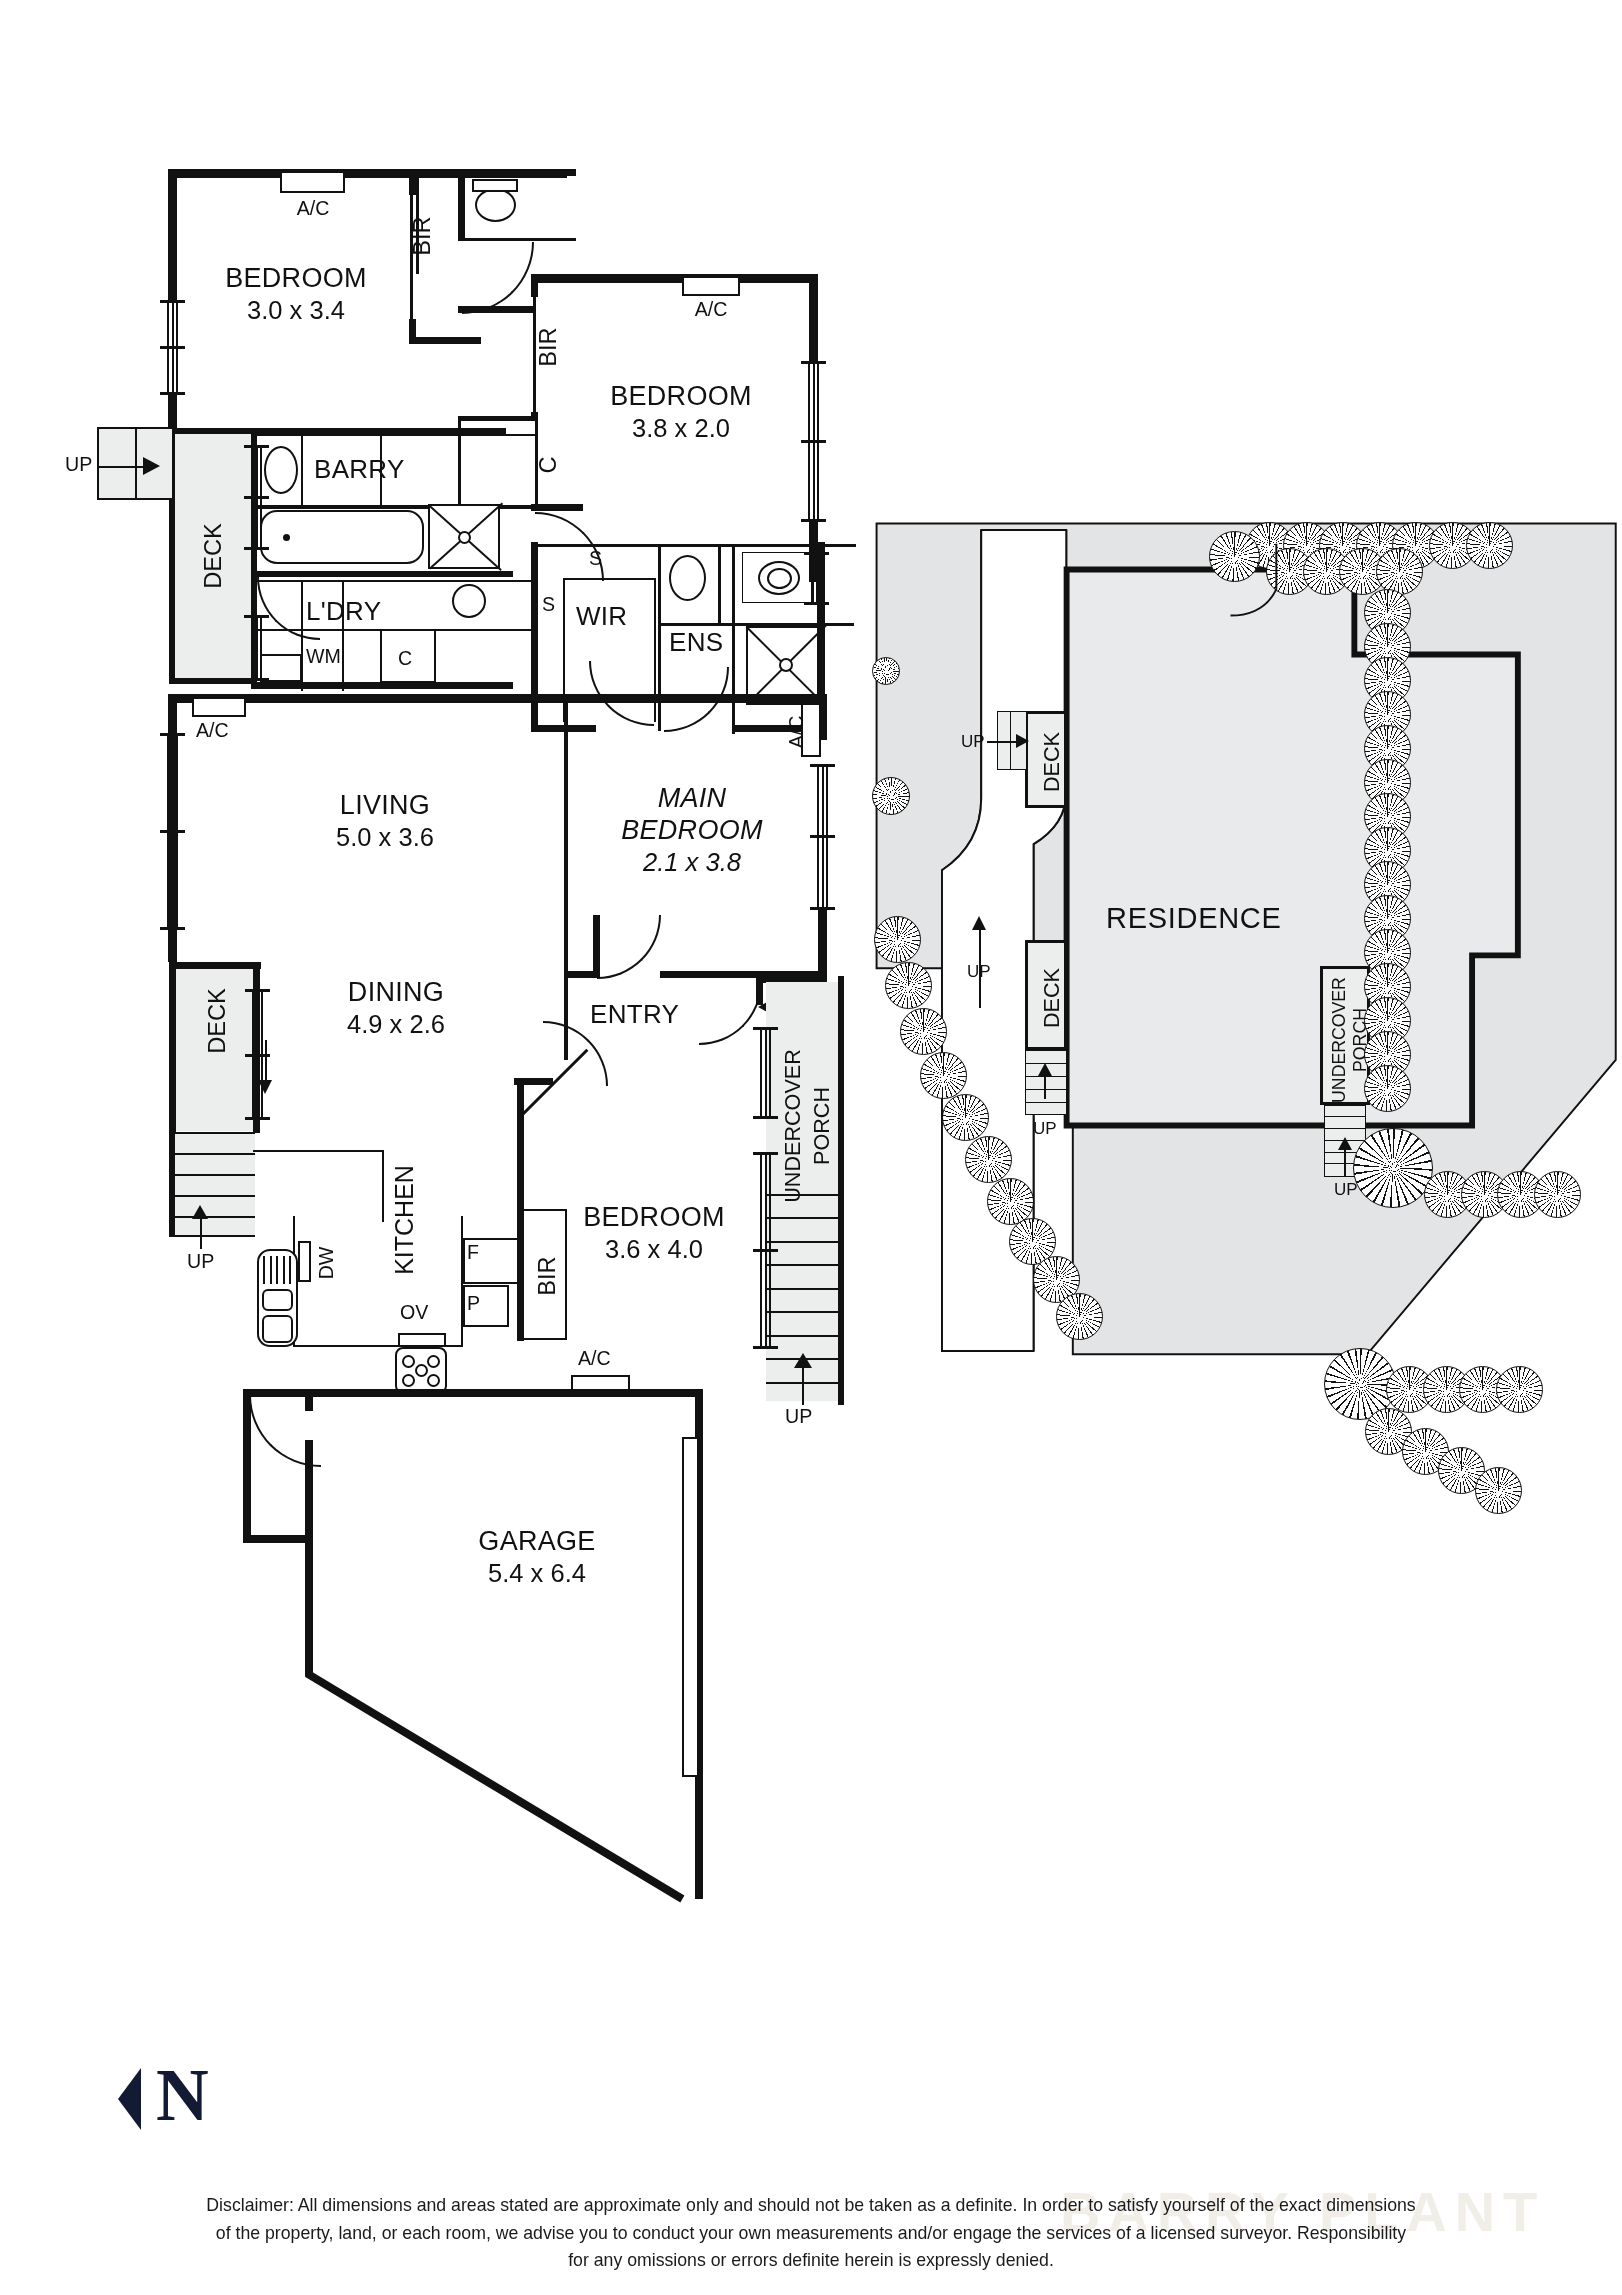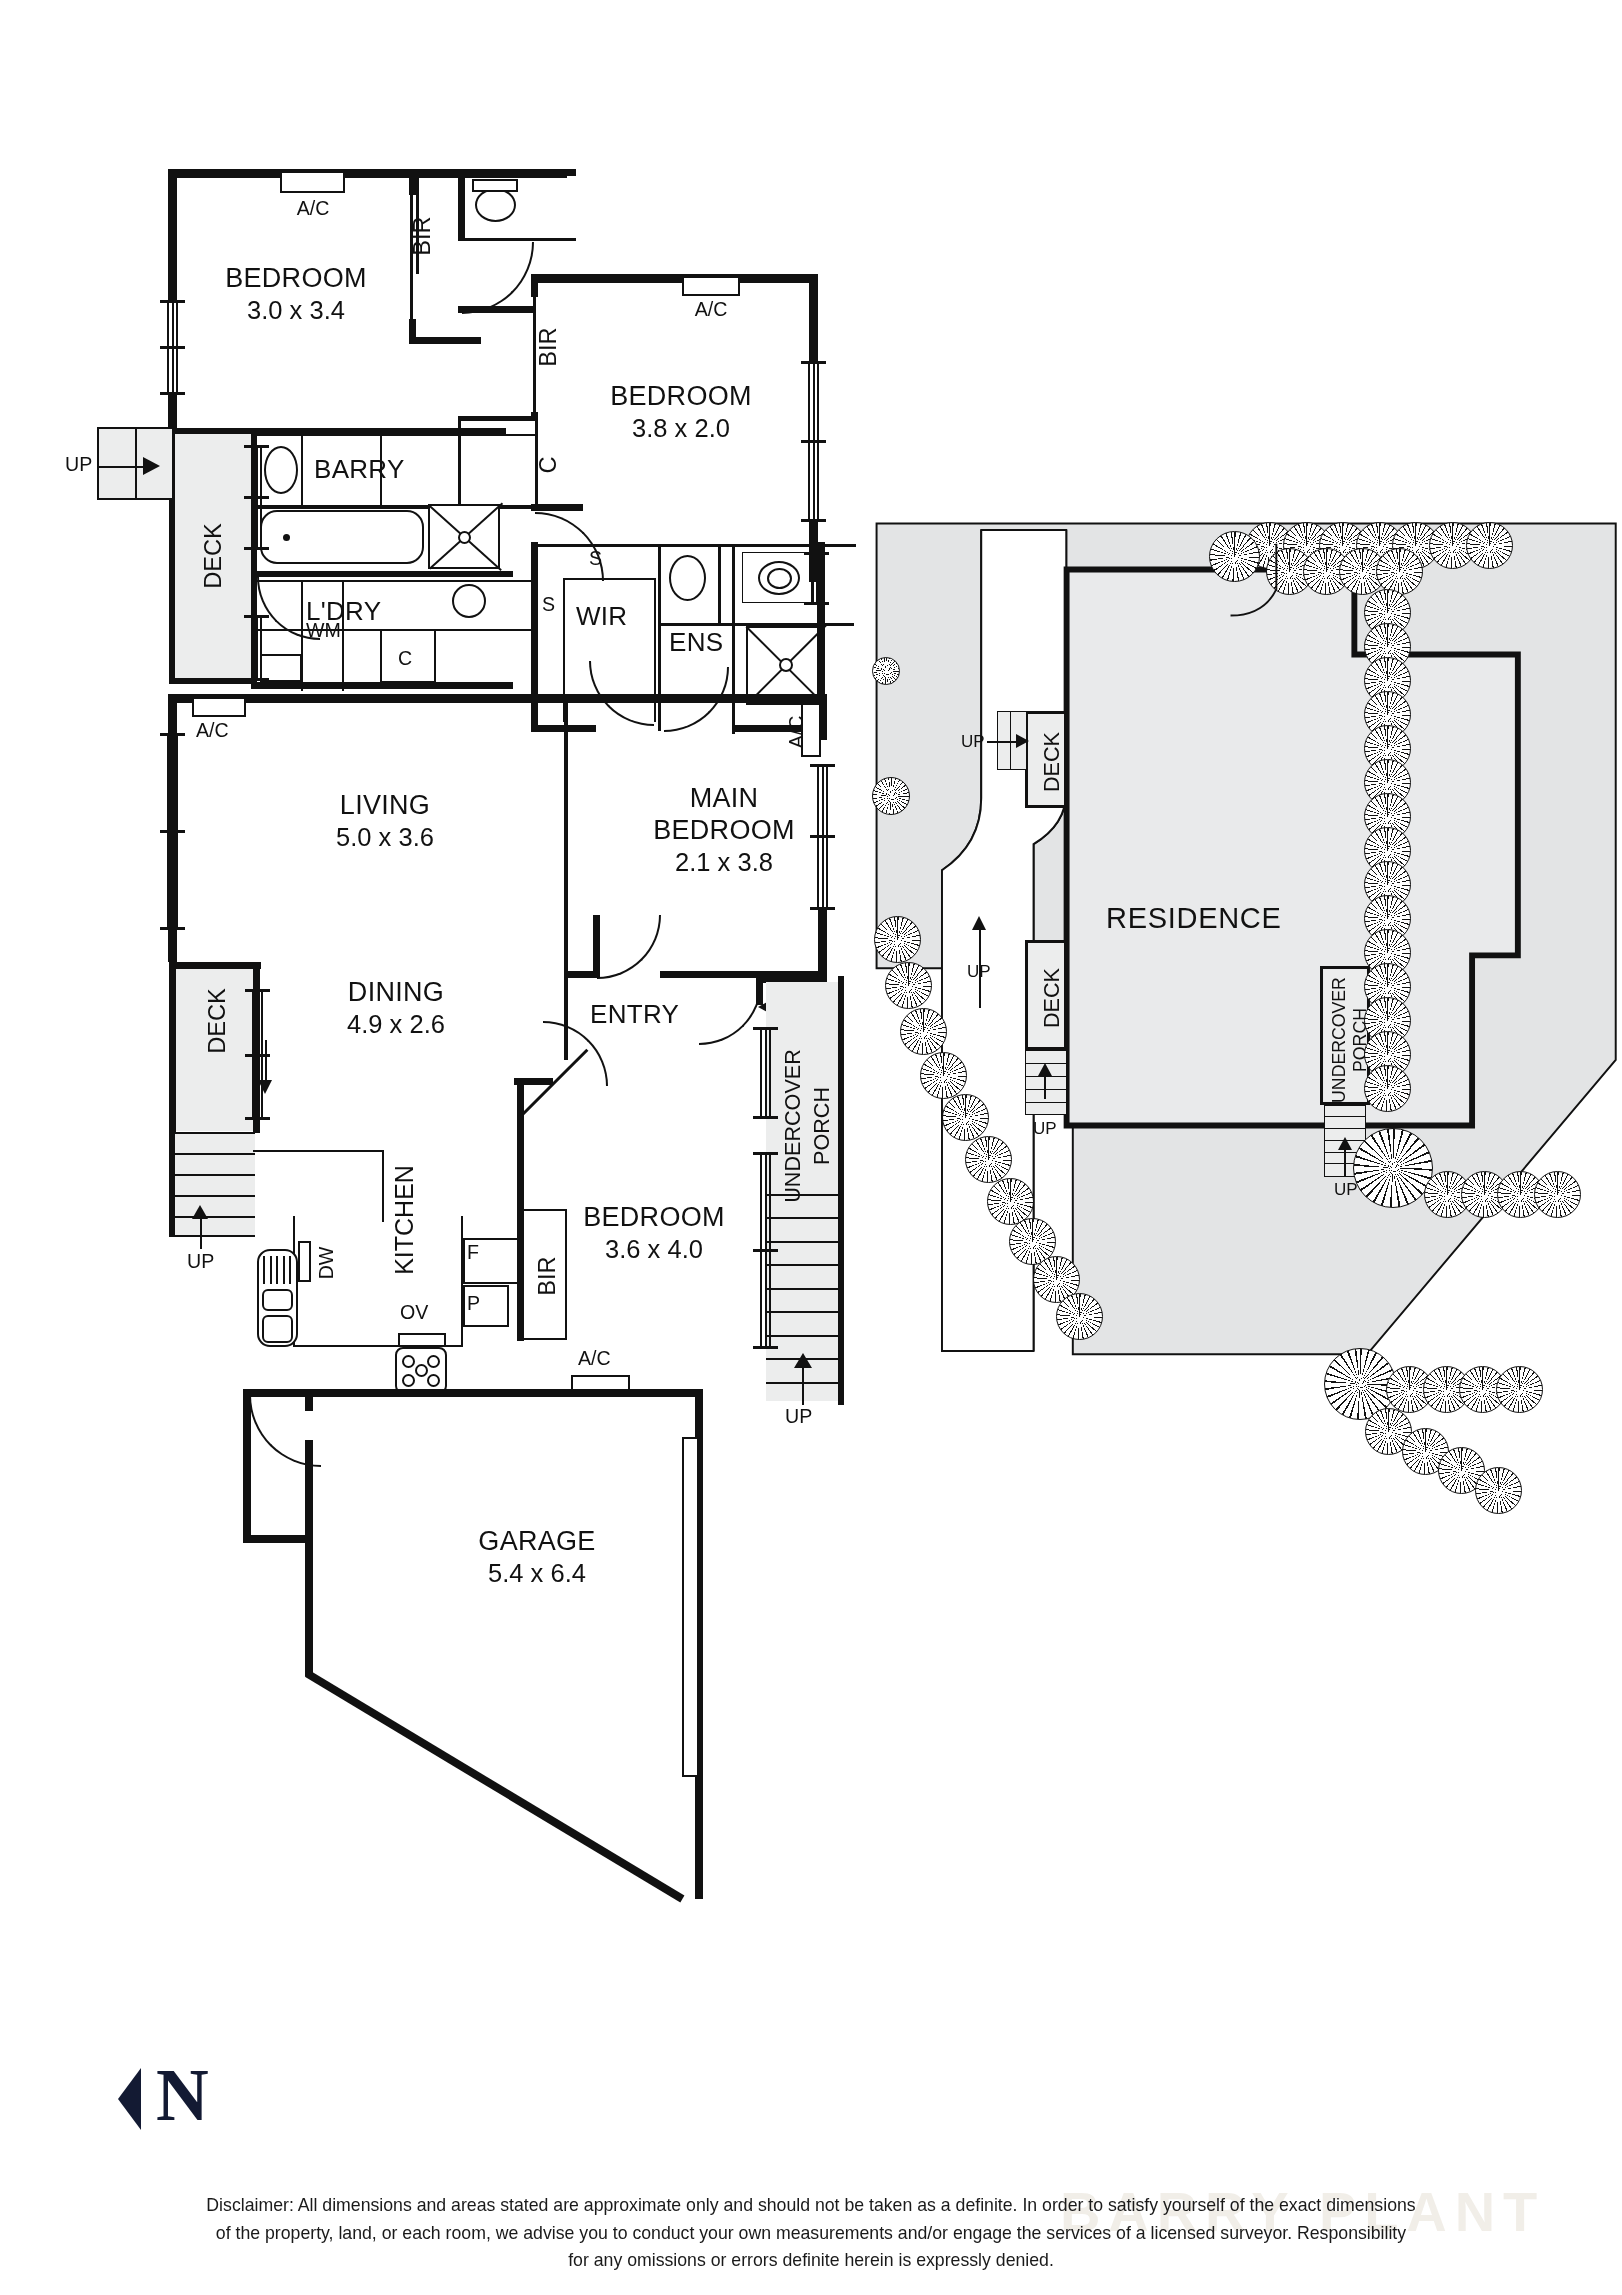--- a/index.html
+++ b/index.html
@@ -187,21 +187,21 @@
     </div>
 
     <div class="wall" style="left:251px;top:571px;width:262px;height:5.9px;"></div>
     <div class="thin" style="left:257px;top:580px;width:281px;height:2px;"></div>
     <div class="thin" style="left:301px;top:580px;width:2px;height:111px;"></div>
     <div class="thin" style="left:342px;top:580px;width:2px;height:111px;"></div>
     <div class="thin" style="left:257px;top:629px;width:281px;height:2px;"></div>
     <div class="lbl rm-name" style="left:306px;top:597px;">L'DRY</div>
     <div class="swing" style="left:257px;top:577px;width:63px;height:63px;border-width:2.6px;border-top:none;border-right:none;border-radius:0 0 0 65px;"></div>
     <div class="rect" style="left:260px;top:654px;width:42px;height:27.5px;border-width:2px;"></div>
-    <div class="lbl small" style="left:306px;top:620px;">WM</div>
+    <div class="lbl small" style="left:306px;top:646px;">WM</div>
     <div class="rect" style="left:380px;top:629px;width:56px;height:54px;border-width:2.6px;"></div>
     <div class="lbl small" style="left:398px;top:648px;">C</div>
     <div class="ellipse" style="left:452px;top:584px;width:34px;height:34px;"></div>
     <div class="wall" style="left:251px;top:682px;width:262px;height:7.2px;"></div>
     <div class="win" style="left:249px;top:615px;width:14.4px;height:65px;">
       <div class="bar" style="left:2px;top:0;width:2px;height:65px;"></div>
       <div class="bar" style="left:6.5px;top:0;width:2px;height:65px;"></div>
       <div class="bar" style="left:11px;top:0;width:2px;height:65px;"></div>
       <div class="bar" style="left:-5.2px;top:0;width:25px;height:2.6px;"></div>
       <div class="bar" style="left:-5.2px;top:63px;width:25px;height:2.6px;"></div>
@@ -271,21 +271,21 @@
     <div class="rect" style="left:801px;top:703px;width:19.6px;height:54px;border-width:2px;"></div>
     <div class="lbl small rot" style="left:797px;top:732px;transform:rotate(-90deg) translate(-50%,-50%);transform-origin:0 0;">A/C</div>
     <div class="win" style="left:815px;top:764px;width:14.4px;height:145px;">
       <div class="bar" style="left:2px;top:0;width:2px;height:145px;"></div>
       <div class="bar" style="left:6.5px;top:0;width:2px;height:145px;"></div>
       <div class="bar" style="left:11px;top:0;width:2px;height:145px;"></div>
       <div class="bar" style="left:-5.2px;top:0;width:25px;height:2.6px;"></div>
       <div class="bar" style="left:-5.2px;top:71px;width:25px;height:2.6px;"></div>
       <div class="bar" style="left:-5.2px;top:143px;width:25px;height:2.6px;"></div>
     </div>
-    <div class="roomlabel" style="left:724px;top:830px;">
+    <div class="roomlabel" style="left:692px;top:830px;font-style:italic;">
       <div class="n">MAIN</div>
       <div class="n">BEDROOM</div>
       <div class="d">2.1 x 3.8</div>
     </div>
 
     <div class="wall" style="left:564px;top:971px;width:33px;height:7.2px;"></div>
     <div class="wall" style="left:593px;top:915px;width:6.5px;height:63px;"></div>
     <div class="swing" style="left:597px;top:915px;width:64px;height:64px;border-width:2.6px;border-top:none;border-left:none;border-radius:0 0 65px 0;"></div>
     <div class="wall" style="left:660px;top:971px;width:166px;height:7.2px;"></div>
 

